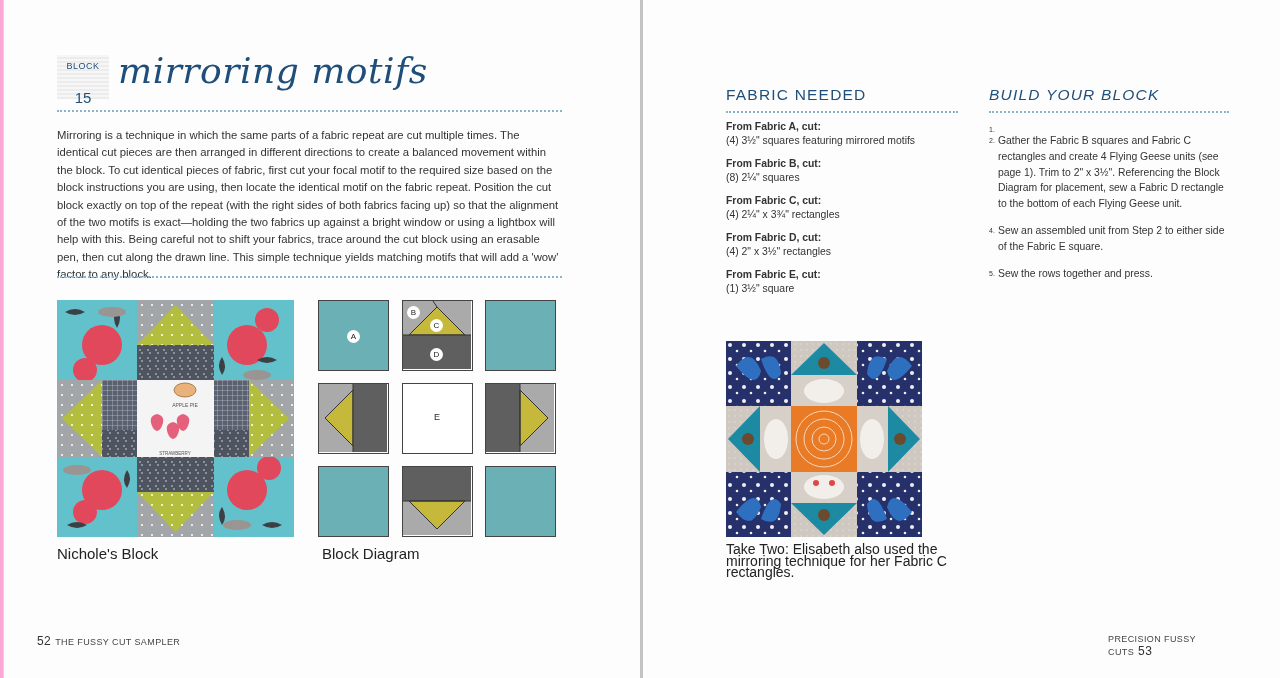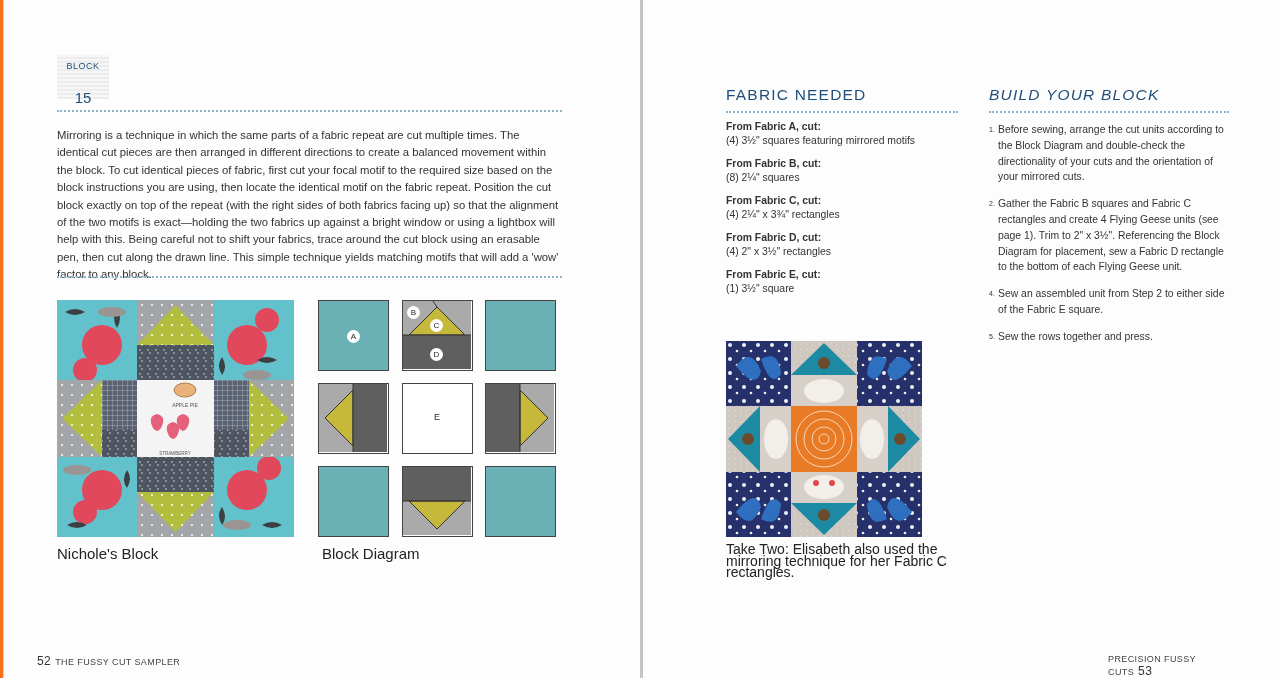--- a/index.html
+++ b/index.html
@@ -1,19 +1,19 @@
 <!DOCTYPE html>
 <html><head>
 <meta charset="utf-8">
 <style>
   * { margin: 0; padding: 0; box-sizing: border-box; }
   html, body { width: 1280px; height: 678px; overflow: hidden; background: #ffffff; }
   body { font-family: "Liberation Sans", sans-serif; color: #2b2b2b; position: relative; }
 
-  .spread { position: absolute; left: 0; top: 0; width: 1240px; height: 678px; background: #f97316; }
+  .spread { position: absolute; left: 0; top: 0; width: 1240px; height: 678px; background: #f9a8d4; }
   .page-left { position: absolute; left: 3px; top: 0; width: 638px; height: 678px; background: #fdfdfd; border-left: 1px solid #d8d8d8; }
   .page-right { position: absolute; left: 643px; top: 0; width: 637px; height: 678px; background: #fdfdfd; }
   .gutter { position: absolute; left: 640px; top: 0; width: 3px; height: 678px; background: #c4c4c4; }
 
   
   .block-badge { position: absolute; left: 57px; top: 55px; width: 52px; height: 44px;
     background: repeating-linear-gradient(0deg, #ececec 0 2px, #f6f6f6 2px 4px); text-align: center; }
   .block-badge .lbl { display:block; font-size: 9px; letter-spacing: 0.5px; color: #1f4e7a; margin-top: 6px; }
   .block-badge .num { display:block; font-size: 15px; color: #1f4e7a; line-height: 22px; margin-top: 16px; }
   .title-script { position: absolute; left: 118px; top: 50px; font-family: "DejaVu Serif", serif; font-style: italic;
@@ -38,35 +38,36 @@
   .fabric-item .h { font-weight: bold; line-height: 14px; }
   .fabric-item .v { line-height: 14px; }
 
   .steps { position: absolute; left: 989px; top: 122px; width: 242px; font-size: 10.4px; line-height: 15.8px; color: #333; }
   .step { position: relative; padding-left: 9px; margin-bottom: 11px; }
   .step .n { position: absolute; left: 0; top: 0; font-size: 7px; }
 
   .photo2 { position: absolute; left: 726px; top: 341px; width: 196px; height: 196px; overflow: hidden; }
   .caption2 { position: absolute; left: 726px; top: 544px; width: 230px; font-size: 14px; line-height: 11.5px; color: #222; }
 
-  .folio { position: absolute; top: 634px; font-size: 9px; letter-spacing: 0.4px; color: #444; margin-top: 20px; }
+  .folio { position: absolute; top: 634px; font-size: 9px; letter-spacing: 0.4px; color: #444; }
   .folio .pn { font-size: 12px; margin: 0 4px; color: #333; }
 </style>
 </head>
 <body>
 
 <div class="spread">
   <div class="page-left"></div>
   <div class="gutter"></div>
   <div class="page-right"></div>
 
   <div class="block-badge">
     <span class="lbl">BLOCK</span>
     <span class="num">15</span>
   </div>
+  <div class="title-script">mirroring motifs</div>
   <div class="dots" style="left:57px; top:110px; width:505px;"></div>
 
   <div class="body-text">Mirroring is a technique in which the same parts of a fabric repeat are cut multiple times. The identical cut pieces are then arranged in different directions to create a balanced movement within the block. To cut identical pieces of fabric, first cut your focal motif to the required size based on the block instructions you are using, then locate the identical motif on the fabric repeat. Position the cut block exactly on top of the repeat (with the right sides of both fabrics facing up) so that the alignment of the two motifs is exact—holding the two fabrics up against a bright window or using a lightbox will help with this. Being careful not to shift your fabrics, trace around the cut block using an erasable pen, then cut along the drawn line. This simple technique yields matching motifs that will add a 'wow' factor to any block.</div>
   <div class="dots" style="left:57px; top:276px; width:505px;"></div>
 
   <div class="photo">
     <svg width="237" height="237" viewBox="0 0 237 237">
       <defs>
         <pattern id="dotsGray" width="10" height="10" patternUnits="userSpaceOnUse">
           <rect width="10" height="10" fill="#a3a6a8"></rect>
@@ -227,21 +228,20 @@
       <div class="v">(1) 3½" square</div>
     </div>
   </div>
 
   <div class="section-title" style="left:989px; top:86px;font-style:italic;">BUILD YOUR BLOCK</div>
   <div class="dots" style="left:989px; top:111px; width:240px;"></div>
 
   <div class="steps">
     <div class="step">
       <span class="n">1.</span>
-      <span>Before sewing, arrange the cut units according to the Block Diagram and double-check the directionality of your cuts and the orientation of your mirrored cuts.</span>
     </div>
     <div class="step">
       <span class="n">2.</span>
       <span>Gather the Fabric B squares and Fabric C rectangles and create 4 Flying Geese units (see page 1). Trim to 2" x 3½". Referencing the Block Diagram for placement, sew a Fabric D rectangle to the bottom of each Flying Geese unit.</span>
     </div>
     <div class="step">
       <span class="n">4.</span>
       <span>Sew an assembled unit from Step 2 to either side of the Fabric E square.</span>
     </div>
     <div class="step">

